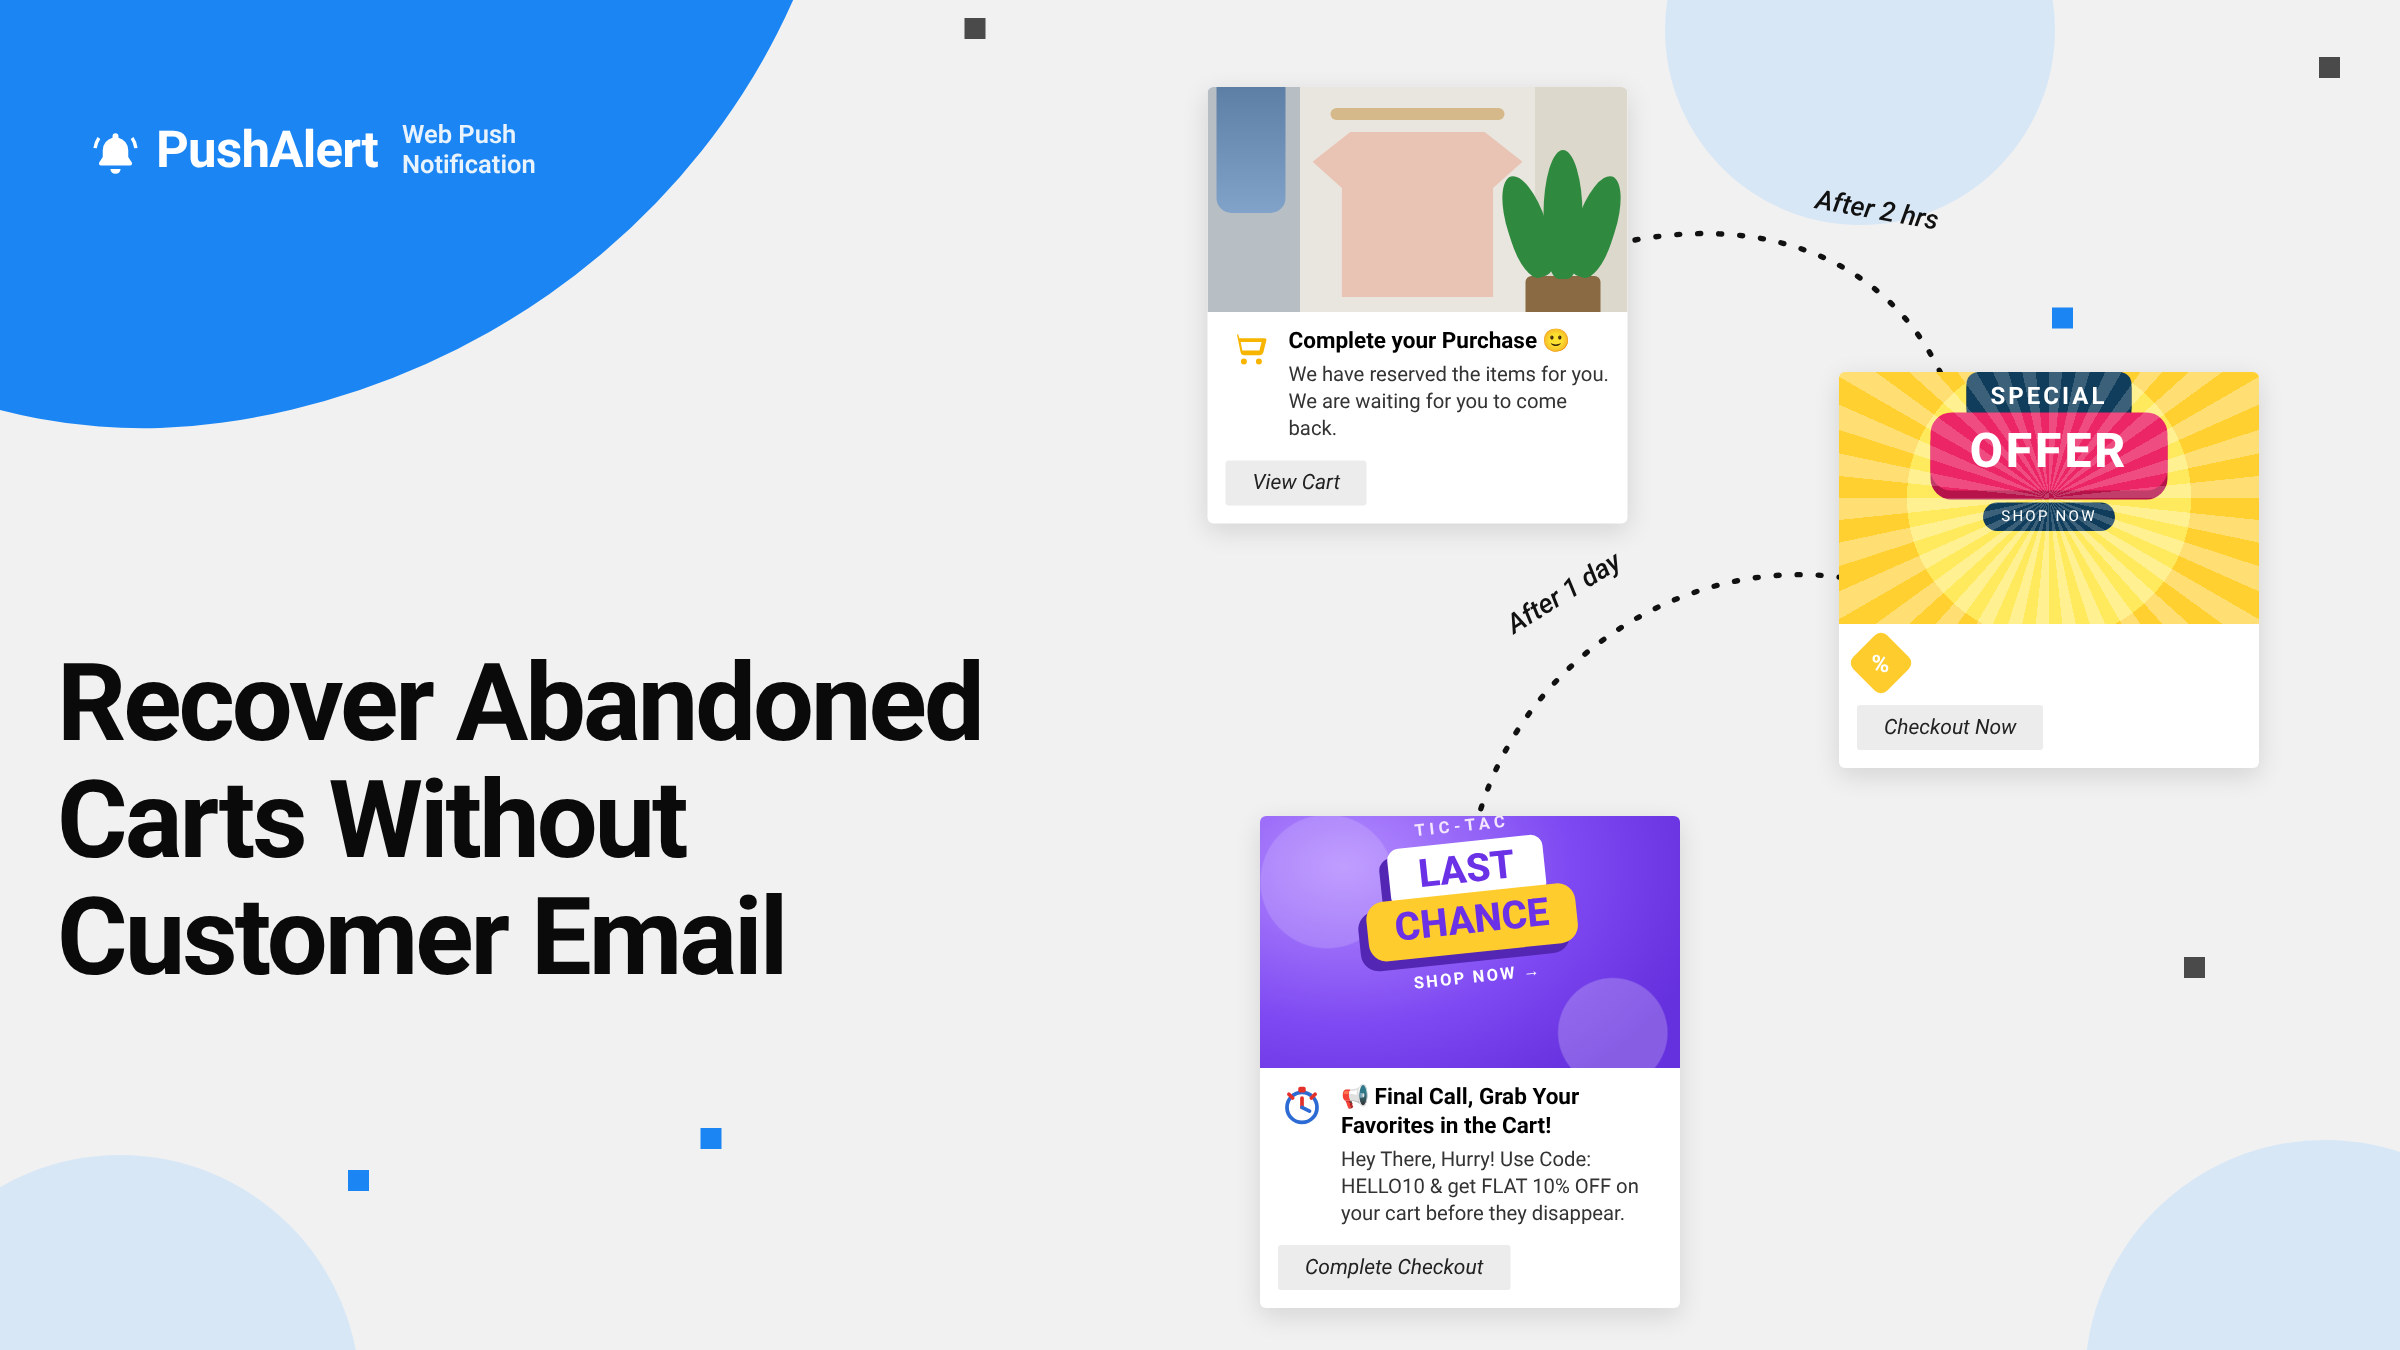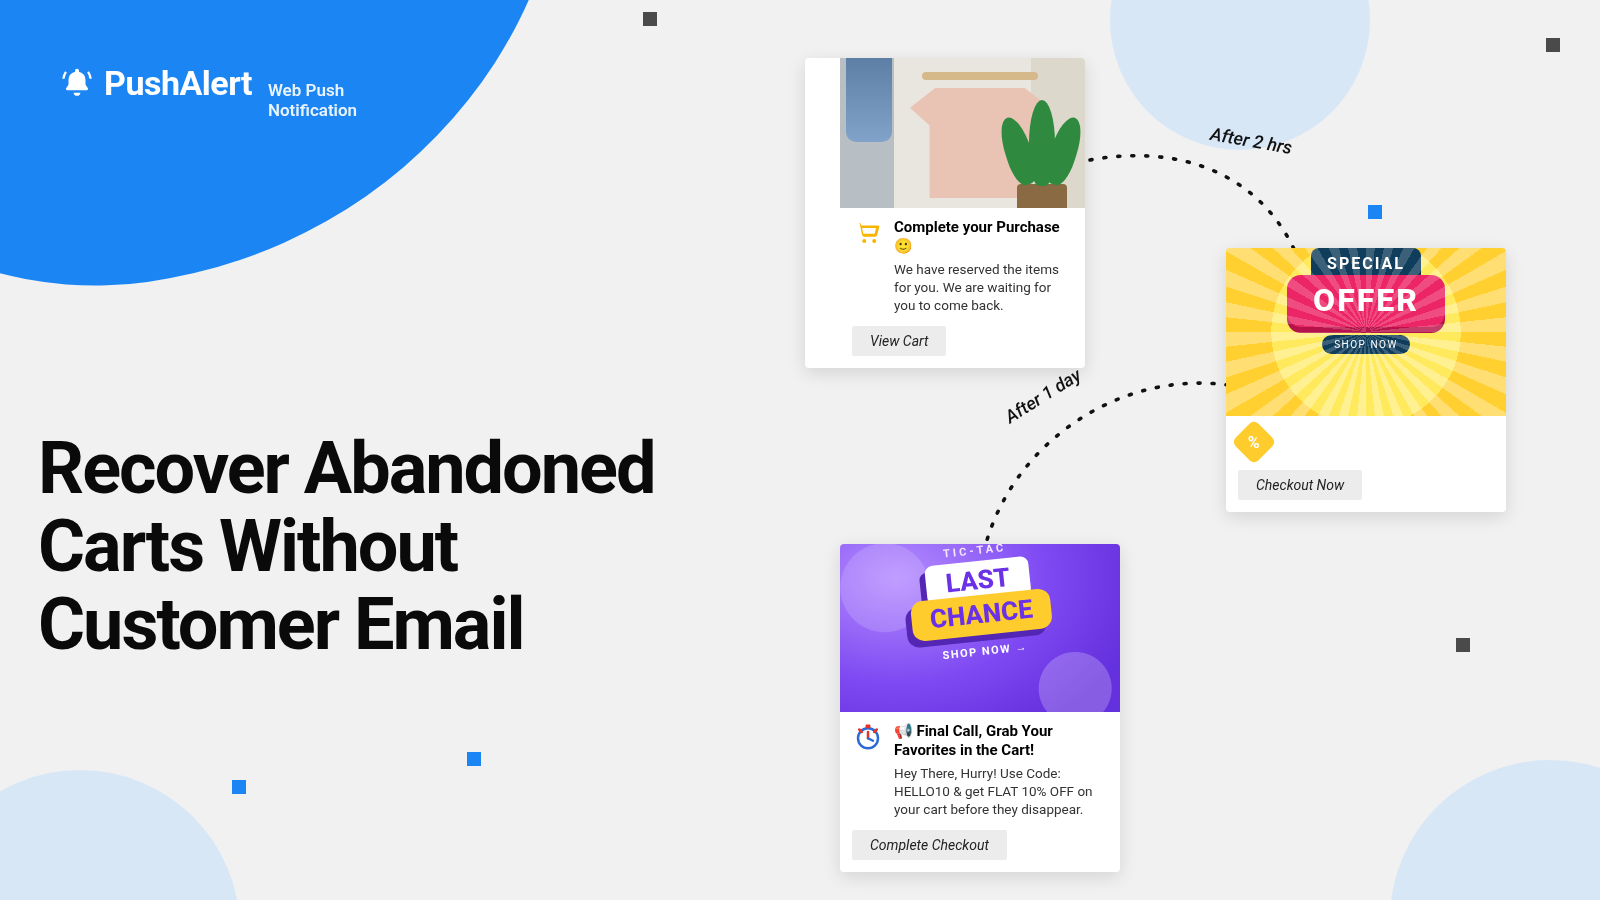--- a/index.html
+++ b/index.html
@@ -49,21 +49,21 @@
 
   
   .sq { position: absolute; }
   .sq.dark  { background:#4a4a4a; width:14px; height:14px; }
   .sq.blue  { background:#1b86f3; width:14px; height:14px; }
 
   
   .logo-area {
     position: absolute;
     top: 46px; left: 60px;
-    display: flex; align-items: center;
+    display: flex; align-items: flex-end;
     color: #fff;
   }
   .bell-icon { width:34px; height:34px; margin-right:10px; display:flex; align-items:center; justify-content:center; }
   .logo-name { font-size: 34px; font-weight: 700; letter-spacing: -0.5px; }
   .logo-sub  { margin-left: 16px; font-size: 17px; font-weight: 600; line-height: 1.15; opacity: .9; }
 
   
   .headline {
     position: absolute;
     left: 38px; top: 430px;
@@ -247,21 +247,21 @@
 <svg class="connector" style="top:130px; left:1080px;" width="260" height="180">
   <path d="M10 30 C 120 10, 210 60, 230 170"></path>
 </svg>
 <div class="conn-label" style="top:130px; left:1210px; transform:rotate(10deg);">After 2 hrs</div>
 
 <svg class="connector" style="top:365px; left:968px;" width="280" height="200">
   <path d="M260 20 C 150 5, 40 80, 15 190"></path>
 </svg>
 <div class="conn-label" style="top:385px; left:1000px; transform:rotate(-32deg);">After 1 day</div>
 
-<div class="card" style="top:58px; left:805px;padding-left:35px;">
+<div class="card" style="top:58px; left:805px;">
   <div class="hero hero1">
     <div class="jeans"></div>
     <div class="hanger"></div>
     <div class="tshirt"></div>
     <div class="plant">
         <span></span>
         <span></span>
         <span></span>
       </div>
   </div>

